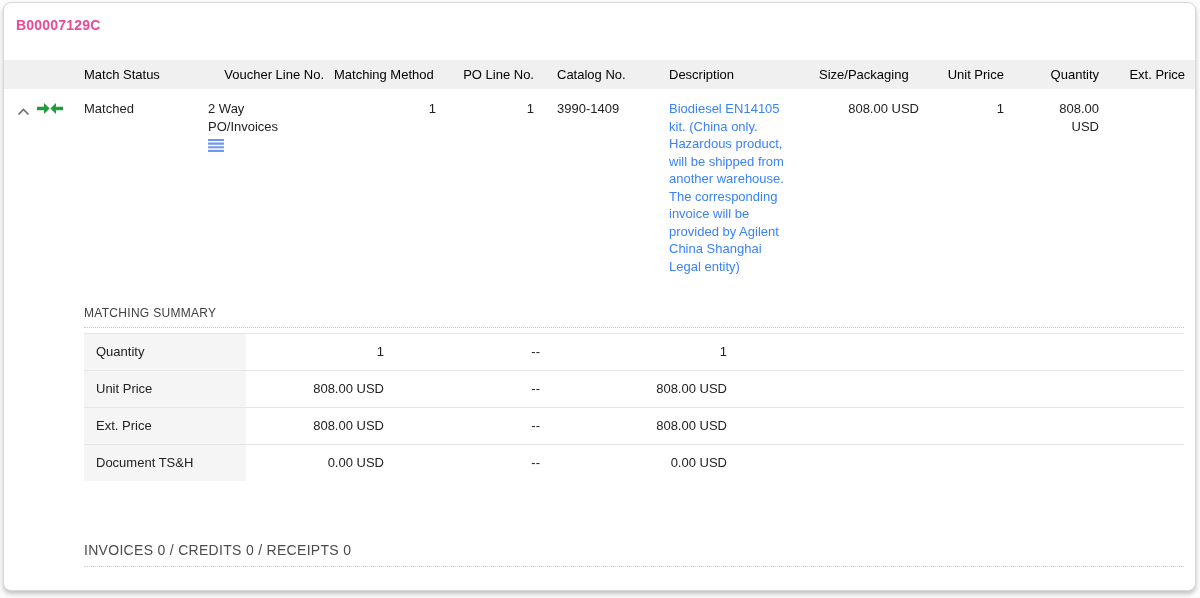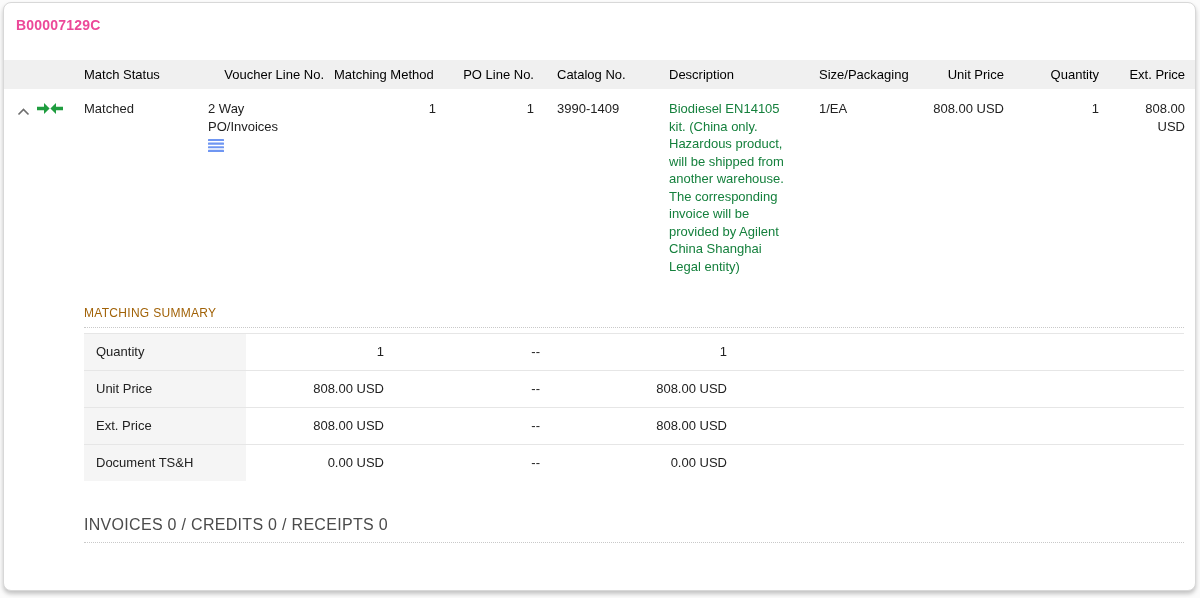--- a/index.html
+++ b/index.html
@@ -24,42 +24,42 @@
   }
   .li-header .cell { white-space:nowrap; line-height:29px; }
   .li-body { position:absolute; left:0; top:86px; width:100%; font-size:13px; color:#222; }
   .cell { overflow:visible; }
   .al { text-align:left; }
   .ar { text-align:right; }
   .pl10 { padding-left:10px; }
   .pl23 { padding-left:23px; }
   .li-body .cell { padding-top:11px; line-height:17.5px; vertical-align:top; }
   .icon-cell { display:flex; gap:7px; padding-left:13px; padding-top:13px !important; align-items:flex-start; }
-  .desc-link { display:inline-block; width:124px; color:#15803d; cursor:pointer; }
+  .desc-link { display:inline-block; width:124px; color:#3b82f6; cursor:pointer; }
   .nowrap { white-space:nowrap; }
   .extprice-inner { display:inline-block; width:66px; text-align:right; }
   .mm-icon { margin-top:4px; cursor:pointer; display:inline-block; }
   
   .section-label {
     position:absolute; left:80px; width:1100px; top:303px;
-    font-size:12px; color:#a16207; letter-spacing:.3px;
+    font-size:12px; color:#404040; letter-spacing:.3px;
     padding-bottom:7px; border-bottom:1px dotted #c9c9c9;
   }
   .ms-table { position:absolute; left:80px; top:330px; width:1100px; font-size:13px; color:#222; }
   .ms-grid { display:grid; grid-template-columns:162px 138px 156px 187px 457px; }
   .ms-header { background:#f0f0f0; height:27px; color:#3c4043; }
   .ms-header .cell { line-height:27px; }
   .ms-row { height:37px; border-top:1px solid #e6e6e6; }
   .ms-row .cell { line-height:36px; white-space:nowrap; }
   .ms-label { background:#f5f5f5; padding-left:12px; }
   .pl35 { padding-left:35px; }
   
   .footer-counts {
-    position:absolute; left:80px; top:513px; width:1100px;
-    font-size:16px; color:#4b4b4b; letter-spacing:.3px;
+    position:absolute; left:80px; top:539px; width:1100px;
+    font-size:14px; color:#4b4b4b; letter-spacing:.3px;
     padding-bottom:8px; border-bottom:1px dotted #c9c9c9;
   }
 </style>
 </head>
 <body>
 
 <div class="card">
 
   <div class="doc-title">B00007129C</div>
 
@@ -109,21 +109,20 @@
           </svg>
         </span>
       </span>
     </div>
     <div class="cell ar">1</div>
     <div class="cell ar">1</div>
     <div class="cell al pl23 nowrap">3990-1409</div>
     <div class="cell al">
       <span class="desc-link">Biodiesel EN14105 kit. (China only. Hazardous product, will be shipped from another warehouse. The corresponding invoice will be provided by Agilent China Shanghai Legal entity)</span>
     </div>
-    <div class="cell al">1/EA</div>
     <div class="cell ar nowrap">808.00 USD</div>
     <div class="cell ar">1</div>
     <div class="cell ar">
       <span class="extprice-inner">808.00 USD</span>
     </div>
   </div>
 
   <div class="section-label">MATCHING SUMMARY</div>
 
   <div class="ms-table">

